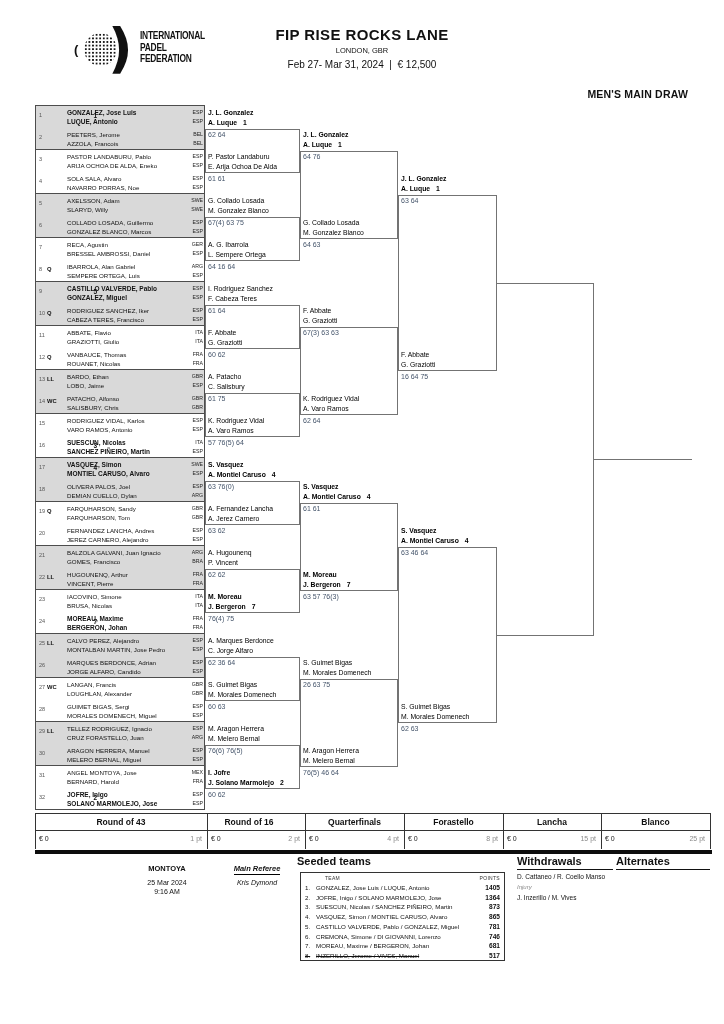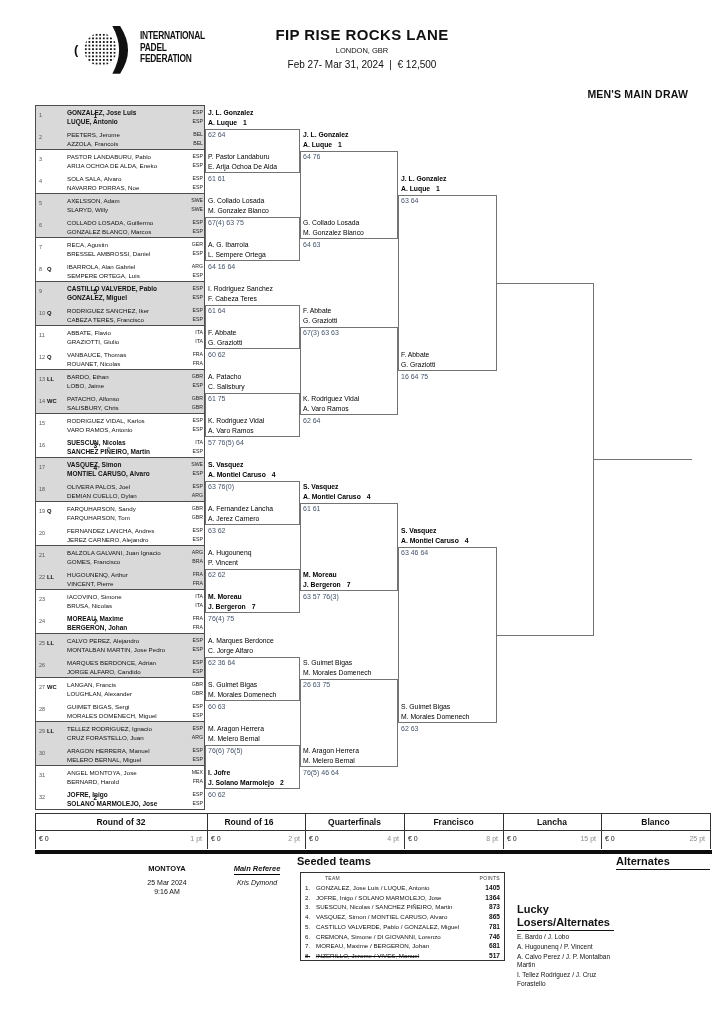--- a/index.html
+++ b/index.html
@@ -570,30 +570,30 @@
   <div id="rounds-footer">
       <div class="rf-border" style="left: 35px; top: 813px; width: 675px; height: 1px;"></div>
       <div class="rf-border" style="left: 35px; top: 830px; width: 675px; height: 1px;"></div>
       <div class="rf-border" style="left: 35px; top: 813px; width: 1px; height: 36px;"></div>
       <div class="rf-border" style="left: 207px; top: 813px; width: 1px; height: 36px;"></div>
       <div class="rf-border" style="left: 305px; top: 813px; width: 1px; height: 36px;"></div>
       <div class="rf-border" style="left: 404px; top: 813px; width: 1px; height: 36px;"></div>
       <div class="rf-border" style="left: 503px; top: 813px; width: 1px; height: 36px;"></div>
       <div class="rf-border" style="left: 601px; top: 813px; width: 1px; height: 36px;"></div>
       <div class="rf-border" style="left: 710px; top: 813px; width: 1px; height: 36px;"></div>
-      <div class="rf-label" style="left: 35px; top: 817px; width: 172px;">Round of 32</div>
+      <div class="rf-label" style="left: 35px; top: 817px; width: 172px;">Round of 43</div>
       <div class="rf-euro" style="left: 39px; top: 835px;">€ 0</div>
       <div class="rf-pts" style="left: 35px; top: 835px; width: 167px;">1 pt</div>
       <div class="rf-label" style="left: 200px; top: 817px; width: 98px;">Round of 16</div>
       <div class="rf-euro" style="left: 211px; top: 835px;">€ 0</div>
       <div class="rf-pts" style="left: 207px; top: 835px; width: 93px;">2 pt</div>
       <div class="rf-label" style="left: 305px; top: 817px; width: 99px;">Quarterfinals</div>
       <div class="rf-euro" style="left: 309px; top: 835px;">€ 0</div>
       <div class="rf-pts" style="left: 305px; top: 835px; width: 94px;">4 pt</div>
-      <div class="rf-label" style="left: 404px; top: 817px; width: 99px;">Francisco</div>
+      <div class="rf-label" style="left: 404px; top: 817px; width: 99px;">Forastello</div>
       <div class="rf-euro" style="left: 408px; top: 835px;">€ 0</div>
       <div class="rf-pts" style="left: 404px; top: 835px; width: 94px;">8 pt</div>
       <div class="rf-label" style="left: 503px; top: 817px; width: 98px;">Lancha</div>
       <div class="rf-euro" style="left: 507px; top: 835px;">€ 0</div>
       <div class="rf-pts" style="left: 503px; top: 835px; width: 93px;">15 pt</div>
       <div class="rf-label" style="left: 601px; top: 817px; width: 109px;">Blanco</div>
       <div class="rf-euro" style="left: 605px; top: 835px;">€ 0</div>
       <div class="rf-pts" style="left: 601px; top: 835px; width: 104px;">25 pt</div>
     </div>
   <div class="abs" id="thick-bar"></div>
@@ -649,27 +649,25 @@
           <div class="st-pts">681</div>
         </div>
         <div class="st-row" style="top: 78.9px; height: 9.7px;">
           <div class="st-rank struck">8.</div>
           <div class="st-name struck">INZERILLO, Jerome / VIVES, Manuel</div>
           <div class="st-pts">517</div>
         </div>
       </div>
   </div>
 
+  <div class="abs" style="left:517px;top:855px;width:96px;">
+    <div class="panel-title">Withdrawals</div>
+    <div id="withdrawal-items">
+        <div class="wd-item">D. Cattaneo / R. Coello Manso</div>
+        <div class="wd-reason">Injury</div>
+        <div class="wd-item">J. Inzerillo / M. Vives</div>
+      </div>
+  </div>
   <div class="abs" style="left:616px;top:855px;width:94px;">
     <div class="panel-title">Alternates</div>
   </div>
-  <div class="abs" style="left:517px;top:903px;width:97px;">
-    <div class="panel-title noline">Lucky</div>
-    <div class="panel-title" style="margin-top:1px;">Losers/Alternates</div>
-    <div id="lucky-items">
-        <div class="ll-item">E. Bardo / J. Lobo</div>
-        <div class="ll-item">A. Hugounenq / P. Vincent</div>
-        <div class="ll-item">A. Calvo Perez / J. P. Montalban Martin</div>
-        <div class="ll-item">I. Tellez Rodriguez / J. Cruz Forastello</div>
-      </div>
-  </div>
 
 </div>
 
 </body></html>

